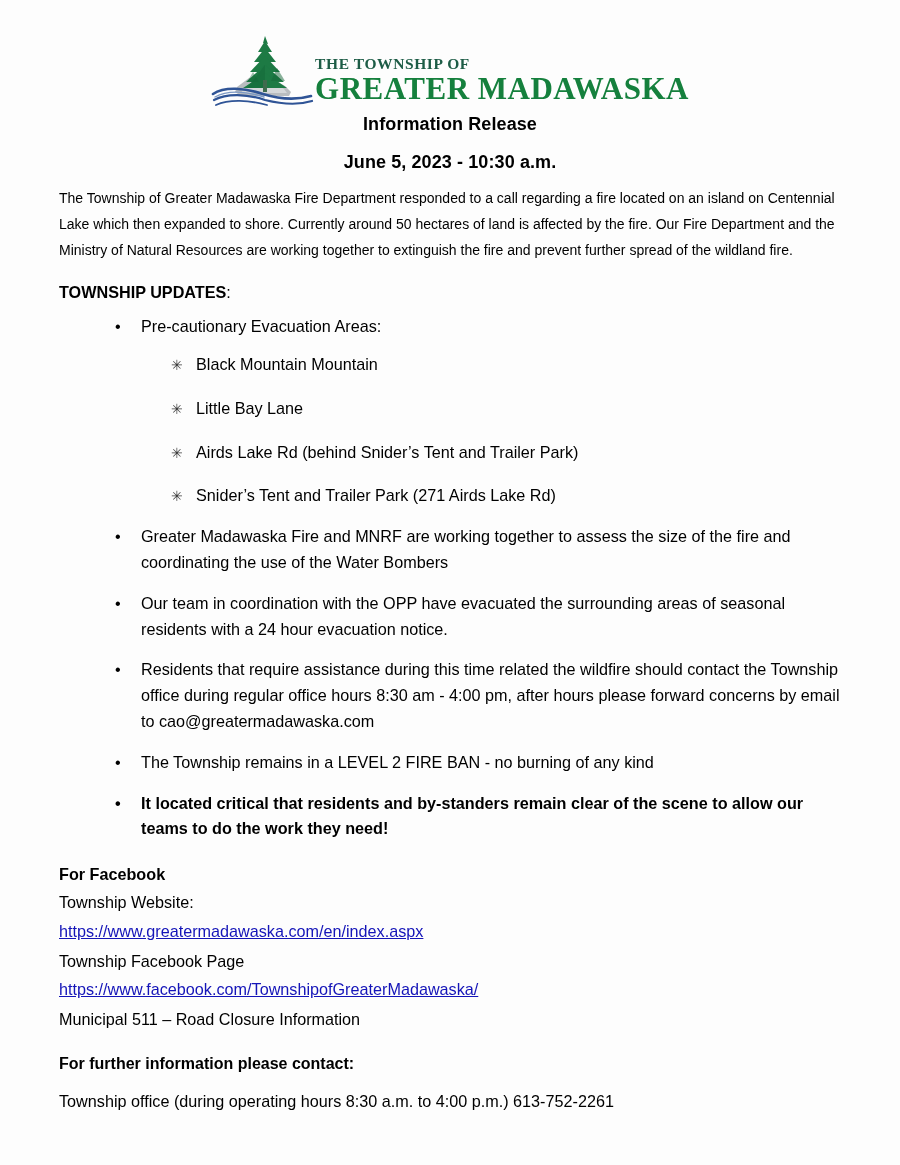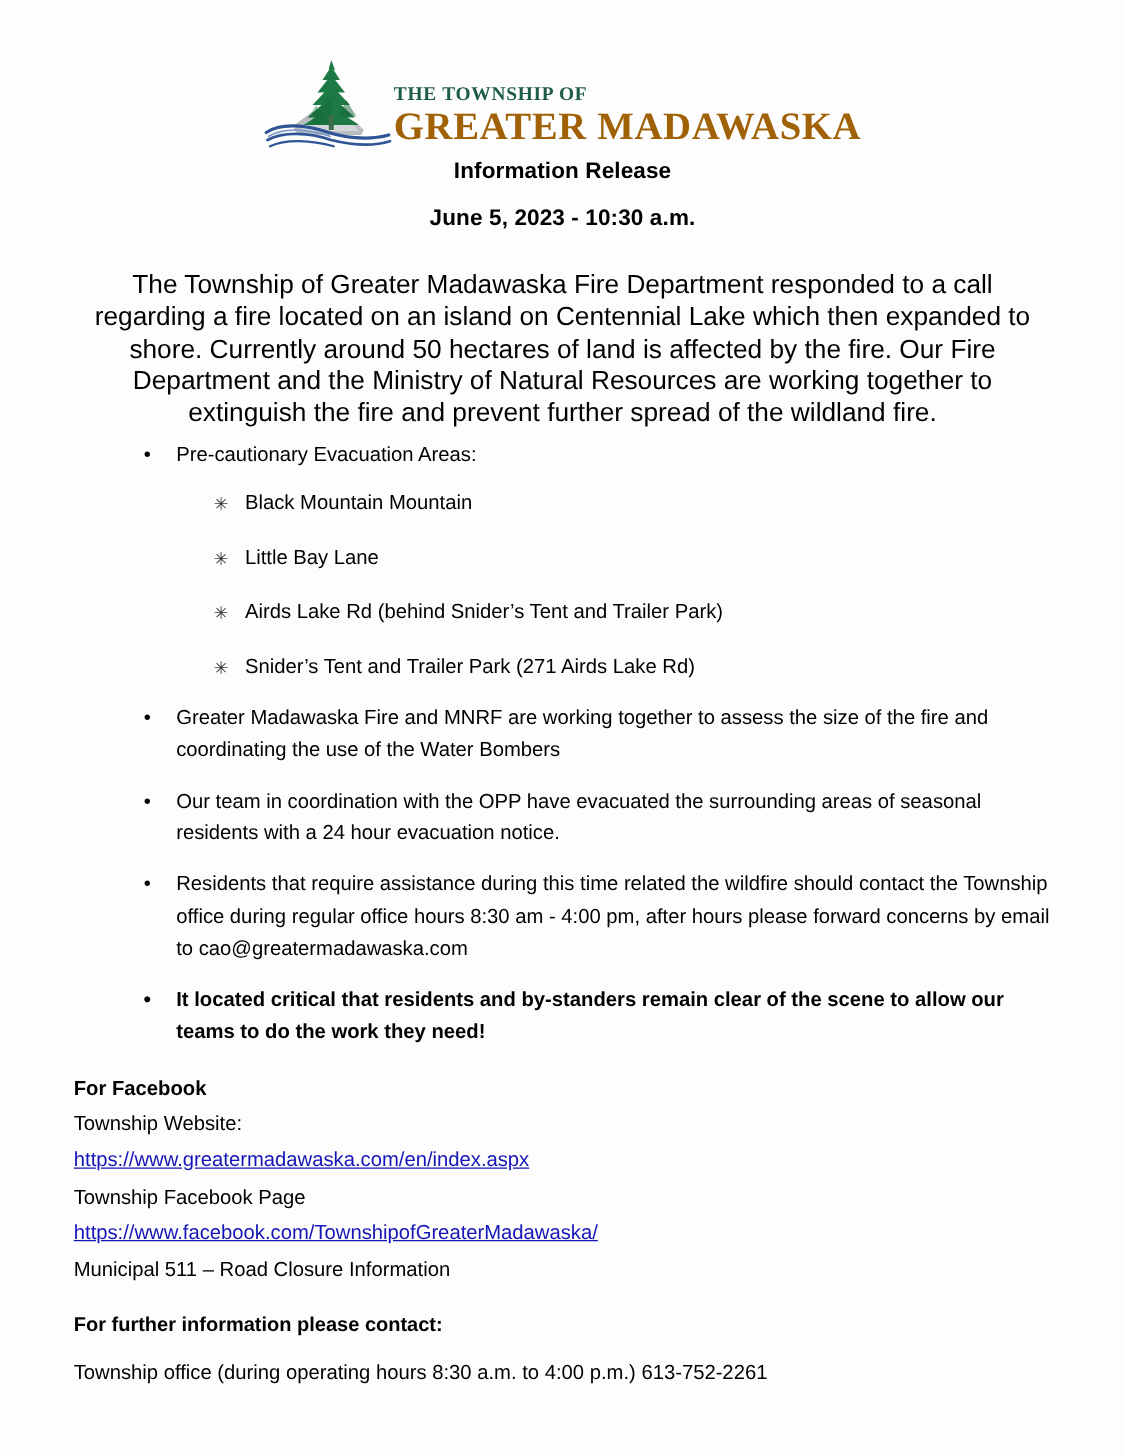--- a/index.html
+++ b/index.html
@@ -12,21 +12,21 @@
     background: #ffffff;
     font-family: "Liberation Sans", sans-serif;
     color: #000000;
     overflow: hidden;
   }
   .page {
     position: relative;
     width: 900px;
     height: 1165px;
     box-sizing: border-box;
-    padding: 16px 59px;
+    padding: 4px 59px;
     background: #fdfdfd;
   }
 
   
   .header {
     padding-top: 28px;
     display: flex;
     justify-content: center;
   }
   .logo {
@@ -51,40 +51,40 @@
     letter-spacing: 0.6px;
     color: #1d5c46;
     line-height: 1;
     margin-bottom: 2px;
   }
   .logo-line2 {
     font-family: "Liberation Serif", serif;
     font-size: 31px;
     font-weight: 700;
     letter-spacing: 0.5px;
-    color: #a16207;
+    color: #15803d;
     line-height: 1;
   }
 
   
   .doc-title, .doc-date {
     text-align: center;
     font-size: 18px;
     font-weight: 700;
     letter-spacing: 0.1px;
   }
   .doc-title { margin-top: 4px; }
   .doc-date  { margin-top: 17px; }
 
   
   .intro {
-    margin-top: 30px;
-    font-size: 21px;
-    line-height: 25.8px;
-    text-align: center;
+    margin-top: 13px;
+    font-size: 14px;
+    line-height: 25.8px;
+    text-align: left;
   }
   .section-head {
     margin-top: 17px;
     font-size: 16.2px;
     font-weight: 700;
     line-height: 25.8px;
   }
   .section-head .plain { font-weight: 400; }
 
   
@@ -208,20 +208,23 @@
       </div>
 
     </div>
   </div>
 
   <div class="doc-title">Information Release</div>
   <div class="doc-date">June 5, 2023 - 10:30 a.m.</div>
 
   <div class="intro">The Township of Greater Madawaska Fire Department responded to a call regarding a fire located on an island on Centennial Lake which then expanded to shore. Currently around 50 hectares of land is affected by the fire. Our Fire Department and the Ministry of Natural Resources are working together to extinguish the fire and prevent further spread of the wildland fire.</div>
 
+  <div class="section-head">
+    <span>TOWNSHIP UPDATES</span><span class="plain">:</span>
+  </div>
 
   <ul class="lvl1">
 
     <li class="b1">
       <span class="mk">•</span>
       <span>Pre-cautionary Evacuation Areas:</span>
 
       <ul class="lvl2">
         <li class="b2">
           <span class="mk">✳</span>
@@ -252,20 +255,21 @@
       <span>Our team in coordination with the OPP have evacuated the surrounding areas of seasonal residents with a 24  hour evacuation notice.</span>
     </li>
 
     <li class="b1">
       <span class="mk">•</span>
       <span>Residents that require assistance during this time related the wildfire should contact the Township office during regular office hours 8:30 am - 4:00 pm, after hours please forward concerns by email to cao@greatermadawaska.com</span>
     </li>
 
     <li class="b1">
       <span class="mk">•</span>
+      <span>The Township remains in a LEVEL 2 FIRE BAN  - no burning of any kind</span>
     </li>
 
     <li class="b1 bold">
       <span class="mk">•</span>
       <span>It located critical that residents and by-standers remain clear of the scene to allow our teams to do the work they need!</span>
     </li>
 
   </ul>
 
   <div class="updates-head">For Facebook</div>

